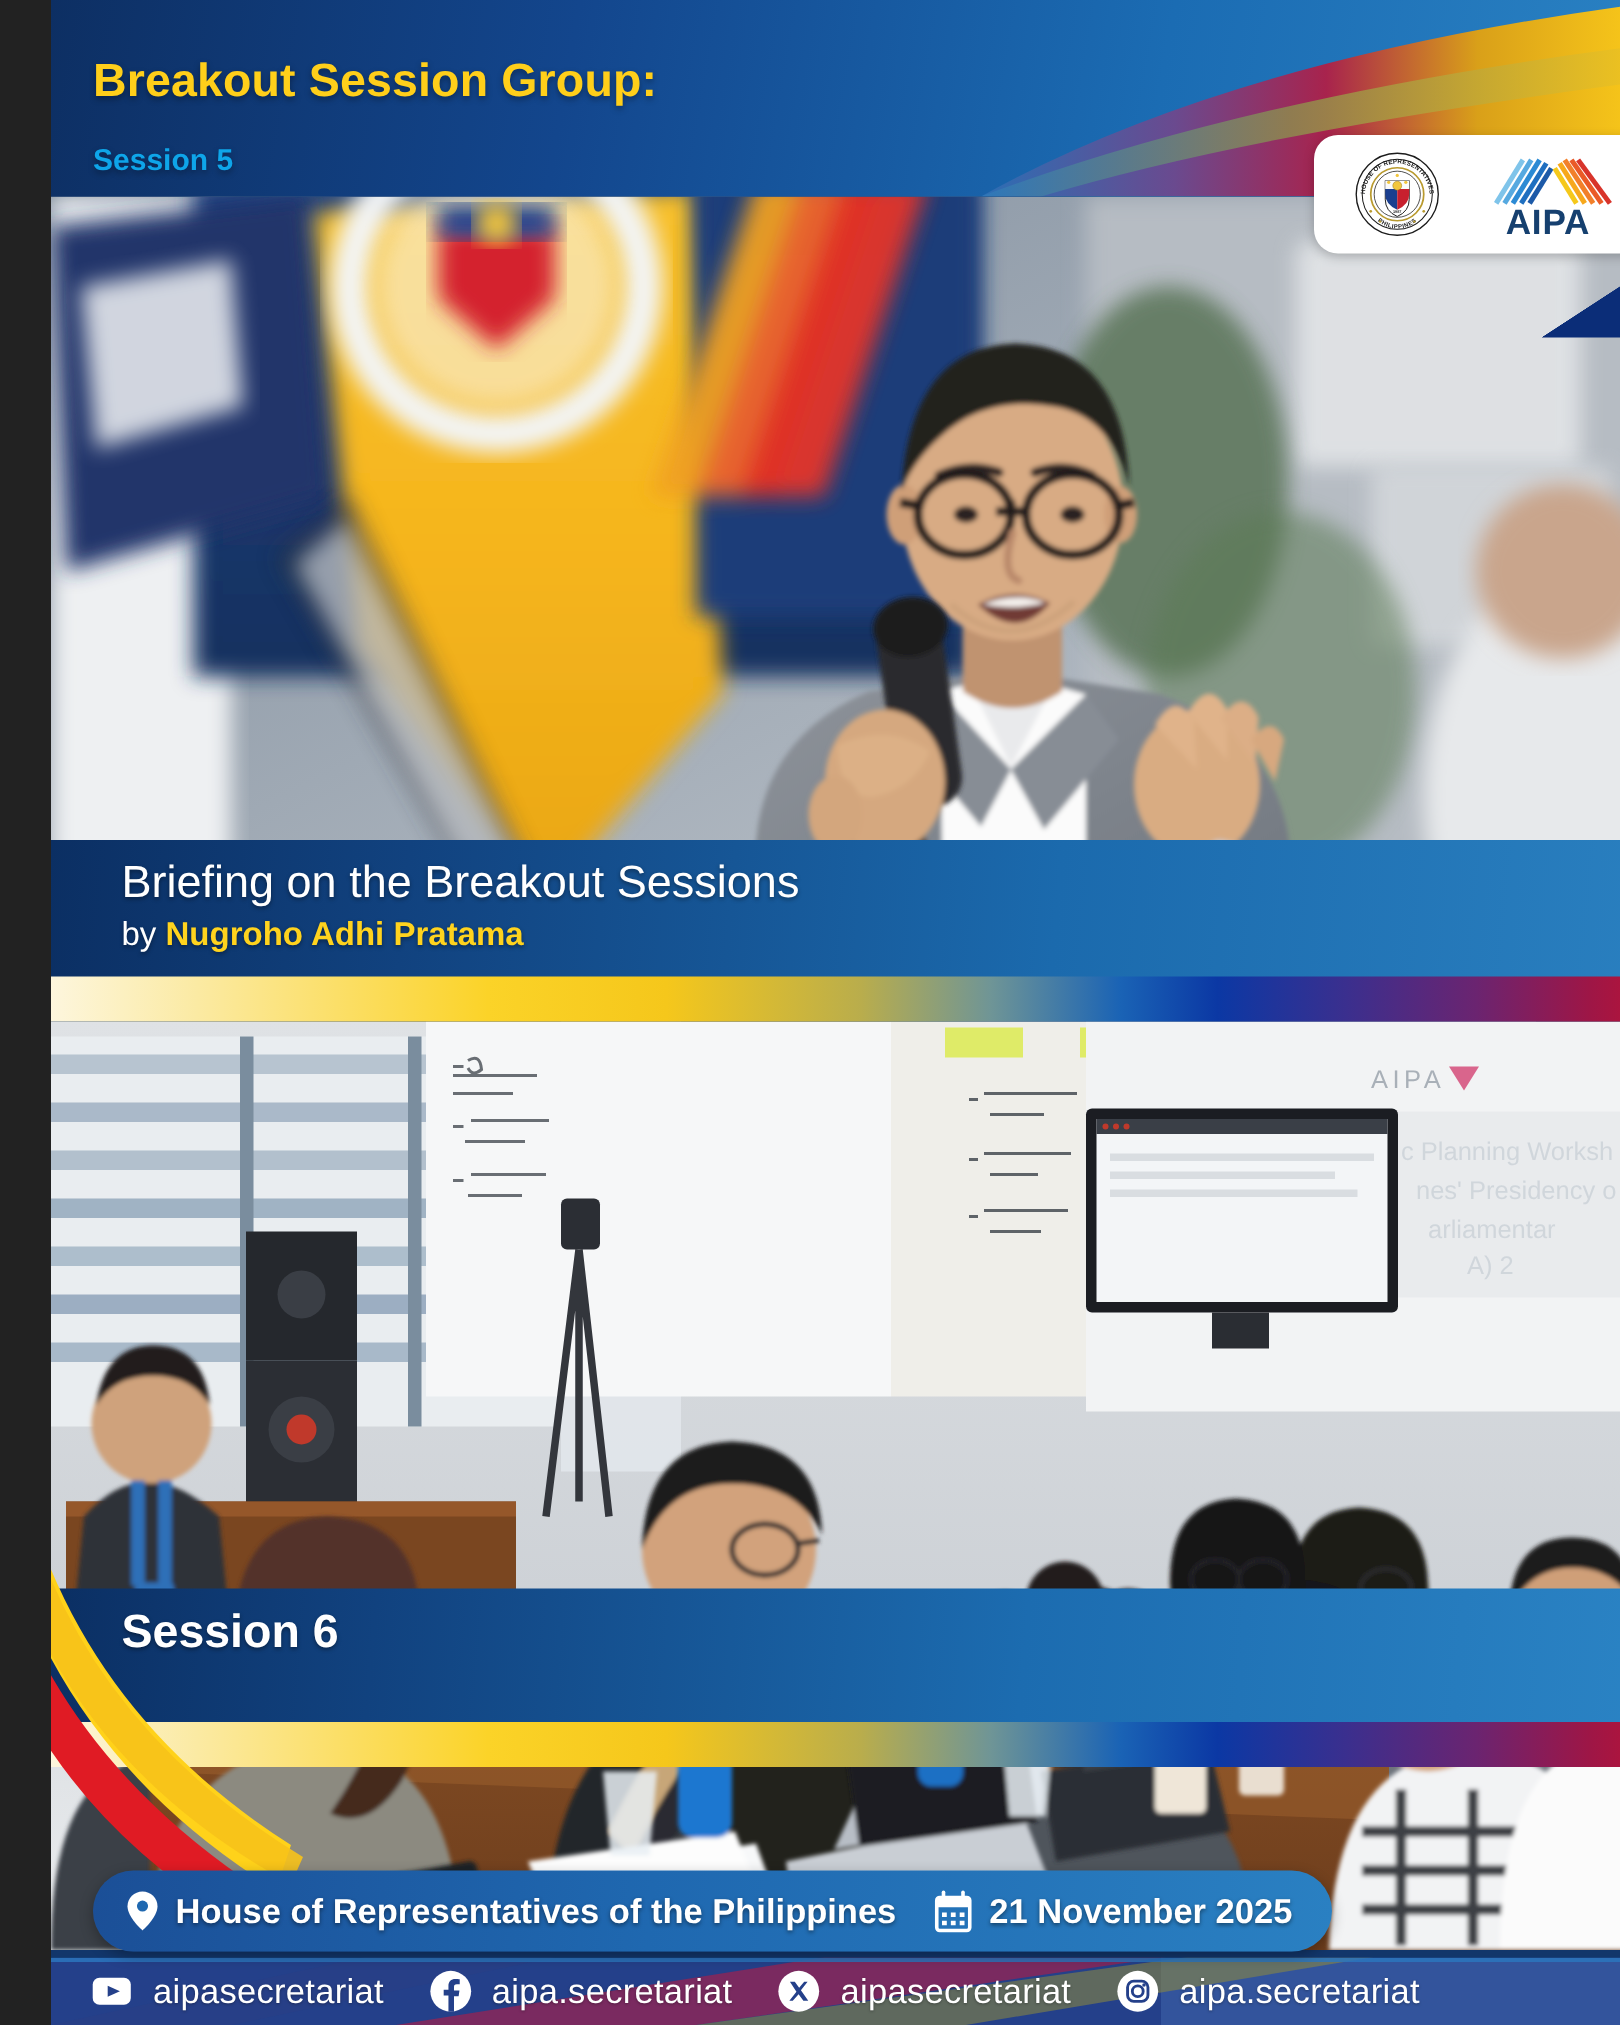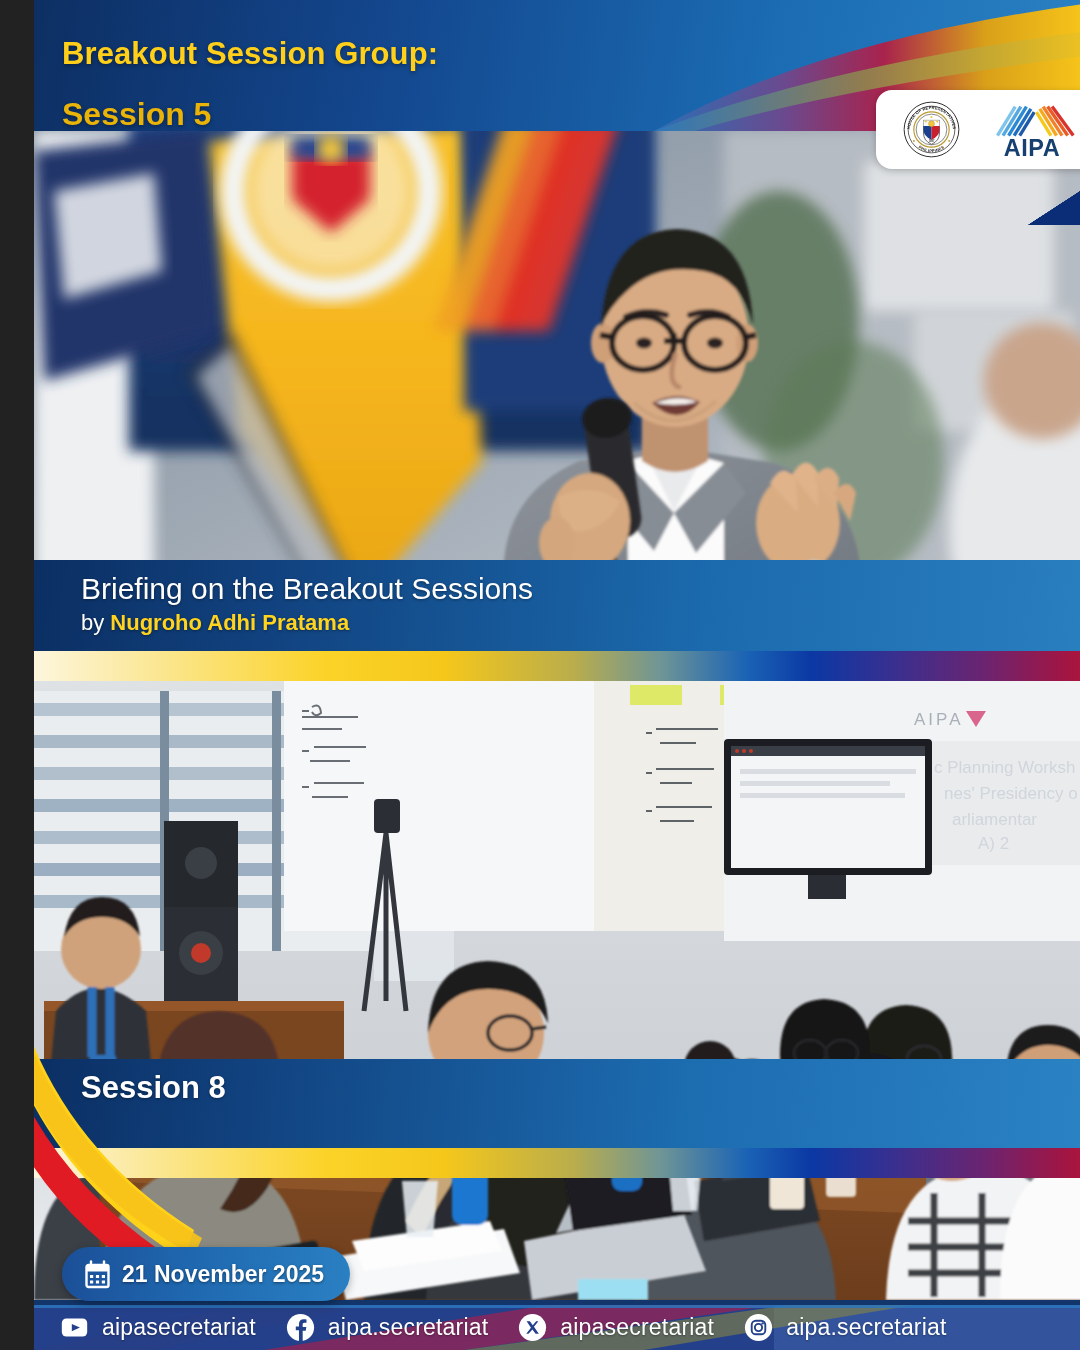--- a/index.html
+++ b/index.html
@@ -27,21 +27,21 @@
   }
   .hdr-title {
     position:absolute; left:28px; top:36px;
     font-size:31px; font-weight:bold; color:#ffcf1a;
     letter-spacing:.1px;
     text-shadow:0 2px 4px rgba(0,0,0,.35);
     z-index:8;
   }
   .hdr-sub {
     position:absolute; left:28px; top:96px;
-    font-size:32px; font-weight:bold; color:#eab308;
+    font-size:20px; font-weight:bold; color:#0ea5e9;
     text-shadow:0 2px 4px rgba(0,0,0,.35);
     z-index:8;
   }
 
   
   .logo-card {
     position:absolute; right:0; top:90px;
     width:238px; height:79px;
     background:#ffffff;
     border-top-left-radius:16px; border-bottom-left-radius:16px;
@@ -604,34 +604,41 @@
 
         <path d="M490,452 l44,-6" stroke="#2b6fb8" stroke-width="5"></path>
         <path d="M494,462 l42,-6" stroke="#c0392b" stroke-width="4"></path>
 
         <rect x="544" y="598" width="70" height="21" fill="#9ddff2"></rect>
       </g>
     </svg>
   </div>
 
   <div class="cap2">
-    <div class="l1">Session 8</div>
+    <div class="l1">Session 6</div>
   </div>
 
   <div class="stripe stripe-bottom"></div>
 
   <div class="swoosh">
     <svg width="300" height="330" viewBox="0 0 300 330">
       <path d="M-10,0 Q34,130 160,210 L150,240 Q20,160 -26,26 Z" fill="#ffd21a"></path>
       <path d="M-30,30 Q10,150 128,232 L118,258 Q-4,182 -44,56 Z" fill="#e01b24"></path>
       <path d="M-6,18 Q40,140 168,218 L160,236 Q28,164 -20,40 Z" fill="#f7c21a" opacity=".9"></path>
     </svg>
   </div>
 
   <div class="footer-pill">
+    <div class="fp-item">
+      <svg class="pin-icon" width="22" height="28" viewBox="0 0 22 28">
+        <path d="M11,1 C5.5,1 1,5.4 1,10.9 C1,18.3 11,27 11,27 C11,27 21,18.3 21,10.9 C21,5.4 16.5,1 11,1 Z" fill="#fff"></path>
+        <circle cx="11" cy="10.7" r="3.7" fill="#1f68b0"></circle>
+      </svg>
+      <span class="txt">House of Representatives of the Philippines</span>
+    </div>
     <div class="fp-item">
       <svg class="cal-icon" width="27" height="29" viewBox="0 0 27 29">
         <rect x="2.5" y="5" width="22" height="22" rx="2" fill="none" stroke="#fff" stroke-width="2.4"></rect>
         <rect x="2.5" y="5" width="22" height="6.5" fill="#fff"></rect>
         <line x1="7" y1="1.5" x2="7" y2="6" stroke="#fff" stroke-width="2.4" stroke-linecap="round"></line>
         <line x1="20" y1="1.5" x2="20" y2="6" stroke="#fff" stroke-width="2.4" stroke-linecap="round"></line>
         <g fill="#fff">
           <rect x="6" y="15" width="3.2" height="3"></rect>
             <rect x="11.9" y="15" width="3.2" height="3"></rect>
             <rect x="17.8" y="15" width="3.2" height="3"></rect>

